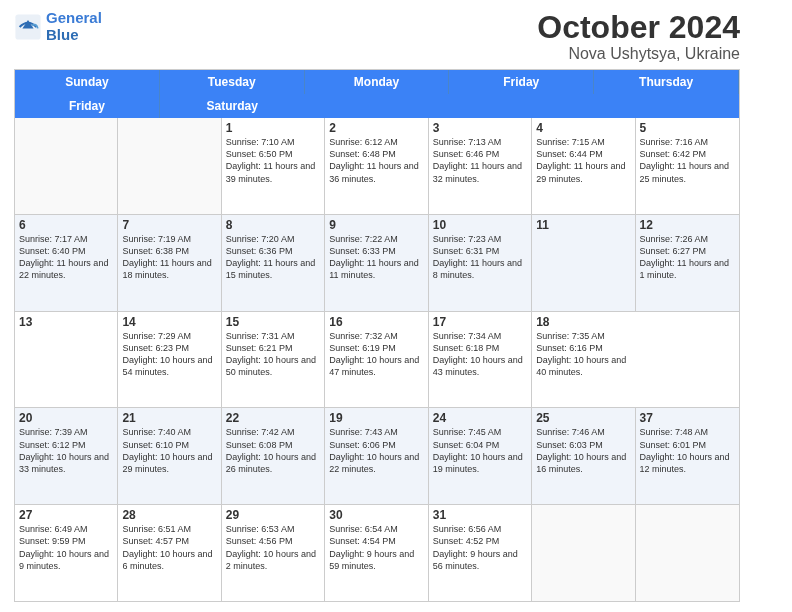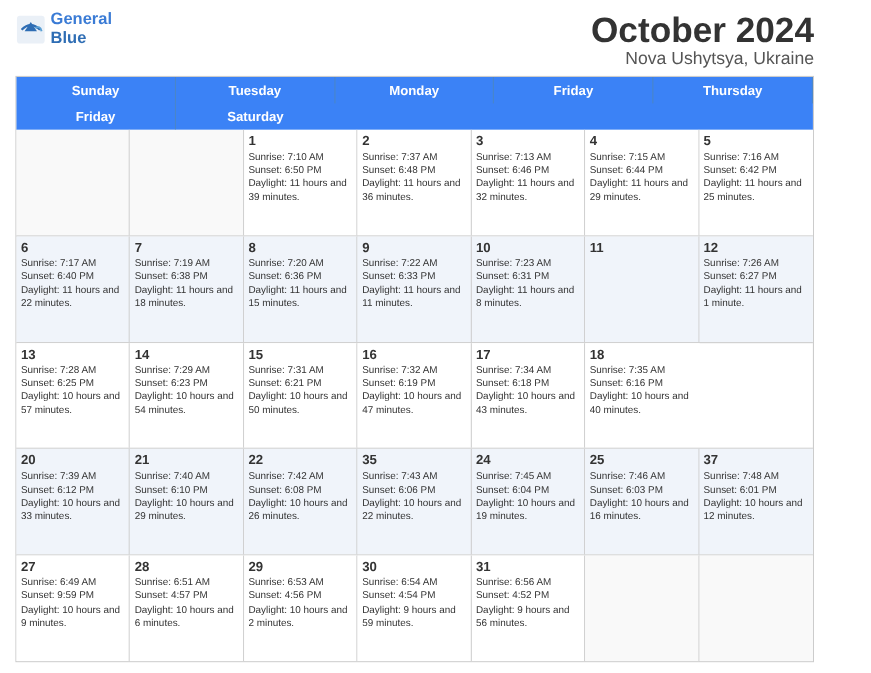--- a/index.html
+++ b/index.html
@@ -149,21 +149,21 @@
           <div class="cal-cell empty"></div>
           <div class="cal-cell empty"></div>
           <div class="cal-cell">
             <span class="day-num">1</span>
             <div class="cell-info">Sunrise: 7:10 AM
 Sunset: 6:50 PM
 Daylight: 11 hours and 39 minutes.</div>
           </div>
           <div class="cal-cell">
             <span class="day-num">2</span>
-            <div class="cell-info">Sunrise: 7:37 AM
+            <div class="cell-info">Sunrise: 6:12 AM
 Sunset: 6:48 PM
 Daylight: 11 hours and 36 minutes.</div>
           </div>
           <div class="cal-cell">
             <span class="day-num">3</span>
             <div class="cell-info">Sunrise: 7:13 AM
 Sunset: 6:46 PM
 Daylight: 11 hours and 32 minutes.</div>
           </div>
           <div class="cal-cell">
@@ -216,23 +216,20 @@
           <div class="cal-cell alt-row">
             <span class="day-num">12</span>
             <div class="cell-info">Sunrise: 7:26 AM
 Sunset: 6:27 PM
 Daylight: 11 hours and 1 minute.</div>
           </div>
         </div>
         <div class="cal-row">
           <div class="cal-cell">
             <span class="day-num">13</span>
-            <div class="cell-info">Sunrise: 7:28 AM
-Sunset: 6:25 PM
-Daylight: 10 hours and 57 minutes.</div>
           </div>
           <div class="cal-cell">
             <span class="day-num">14</span>
             <div class="cell-info">Sunrise: 7:29 AM
 Sunset: 6:23 PM
 Daylight: 10 hours and 54 minutes.</div>
           </div>
           <div class="cal-cell">
             <span class="day-num">15</span>
             <div class="cell-info">Sunrise: 7:31 AM
@@ -271,21 +268,21 @@
 Sunset: 6:10 PM
 Daylight: 10 hours and 29 minutes.</div>
           </div>
           <div class="cal-cell alt-row">
             <span class="day-num">22</span>
             <div class="cell-info">Sunrise: 7:42 AM
 Sunset: 6:08 PM
 Daylight: 10 hours and 26 minutes.</div>
           </div>
           <div class="cal-cell alt-row">
-            <span class="day-num">35</span>
+            <span class="day-num">19</span>
             <div class="cell-info">Sunrise: 7:43 AM
 Sunset: 6:06 PM
 Daylight: 10 hours and 22 minutes.</div>
           </div>
           <div class="cal-cell alt-row">
             <span class="day-num">24</span>
             <div class="cell-info">Sunrise: 7:45 AM
 Sunset: 6:04 PM
 Daylight: 10 hours and 19 minutes.</div>
           </div>

